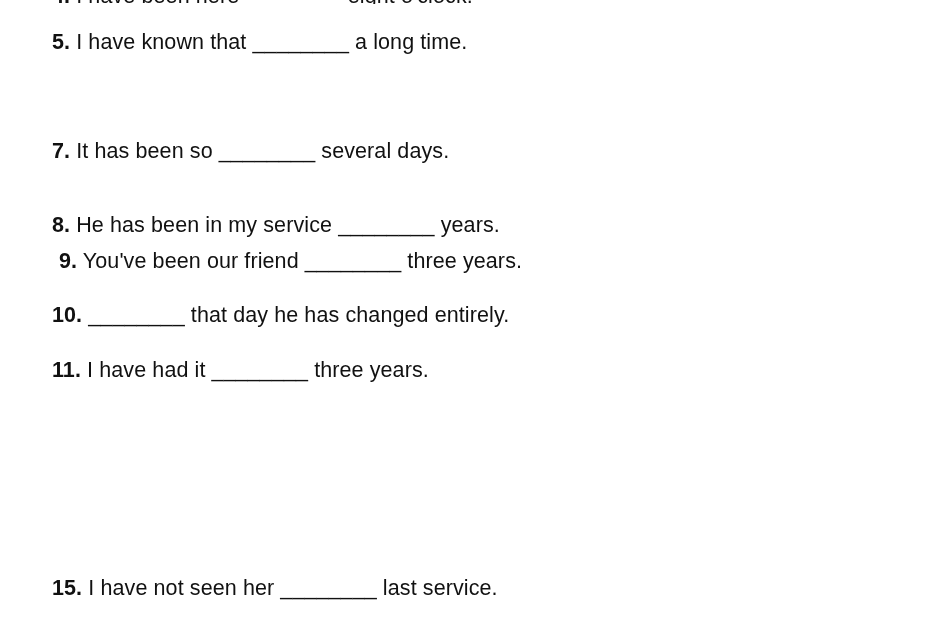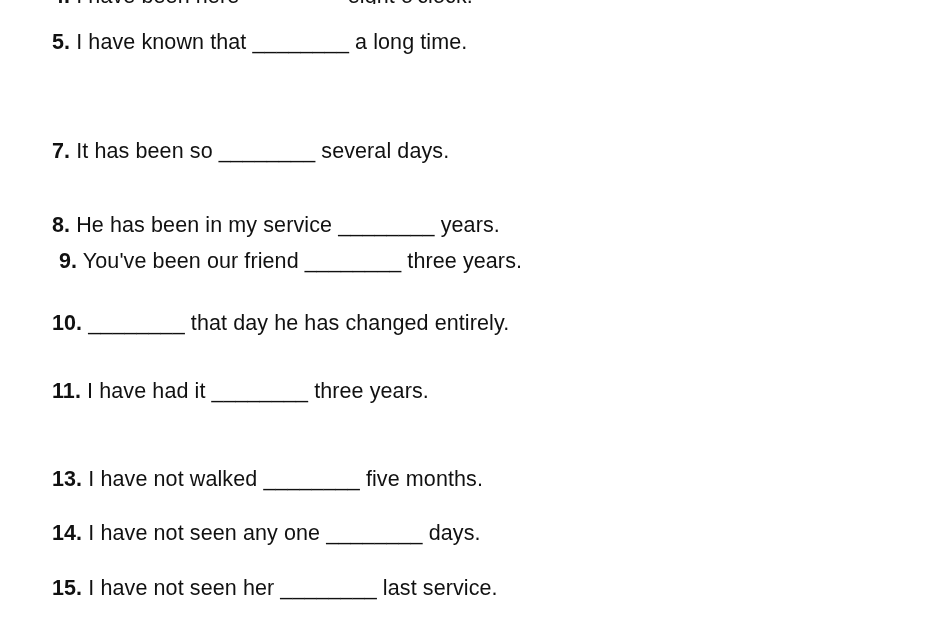--- a/index.html
+++ b/index.html
@@ -41,22 +41,22 @@
     left: 52px;
     top: -14px;
     height: 18px;
     overflow: hidden;
   }
   .row-0 { top: 32px; }
   .row-1 { top: 86px; }
   .row-2 { top: 141px; text-align: right; }
   .row-3 { top: 196px; margin-top: 19px; }
   .row-4 { top: 251px; margin-left: 7px; }
-  .row-5 { top: 305px; margin-top: 8px; }
-  .row-6 { top: 381px; }
+  .row-5 { top: 305px; }
+  .row-6 { top: 360px; }
   .row-7 { top: 414px; }
   .row-8 { top: 469px; }
   .row-9 { top: 523px; }
   .row-10 { top: 578px; }
   .row {
     position: absolute;
     left: 52px;
   }
 </style>
 </head>
@@ -108,33 +108,21 @@
   </div>
 
   <div class="row row-6">
     <span class="item">
       <span class="num">11.</span>
       <span class="txt">I have had it ________ three years.</span>
     </span>
   </div>
 
 
-  <div class="row row-8">
-    <span class="item">
-      <span class="num">13.</span>
-      <span class="txt">I have not walked ________ five months.</span>
-    </span>
-  </div>
 
-  <div class="row row-9">
-    <span class="item">
-      <span class="num">14.</span>
-      <span class="txt">I have not seen any one ________ days.</span>
-    </span>
-  </div>
 
   <div class="row row-10">
     <span class="item">
       <span class="num">15.</span>
       <span class="txt">I have not seen her ________ last service.</span>
     </span>
   </div>
 
 </div>
 

